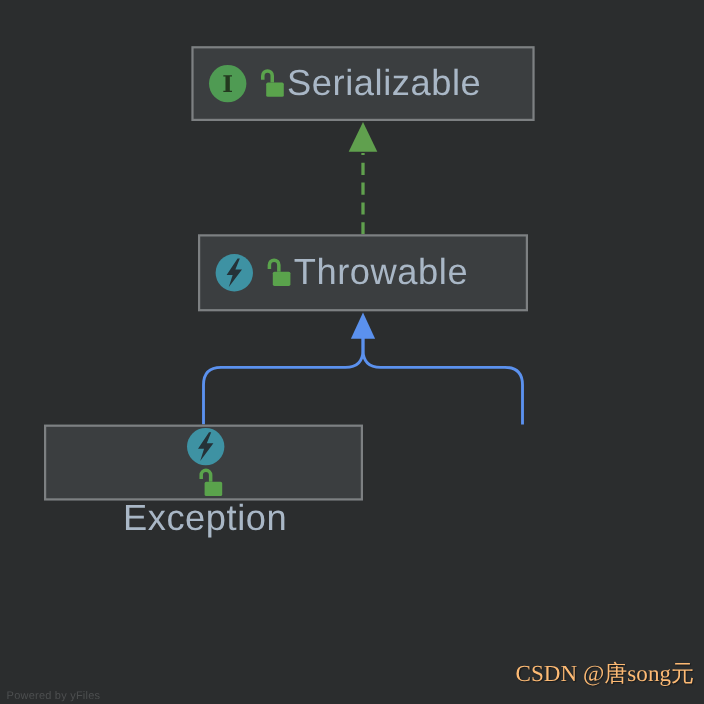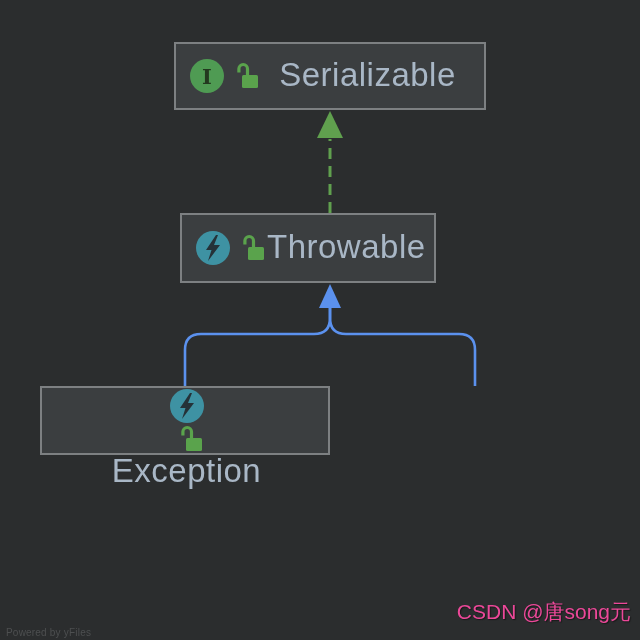--- a/index.html
+++ b/index.html
@@ -39,21 +39,21 @@
     justify-content: center;
   }
   .node .lock {
     flex: 0 0 auto;
     margin-left: 9px;
     display: inline-flex;
     align-items: center;
   }
   .node .label {
     flex: 1 1 auto;
-    text-align: center;
+    text-align: left;
     color: #a9b7c6;
     font-size: 33px;
     font-weight: 300;
     letter-spacing: 0.5px;
     white-space: nowrap;
     line-height: 1;
     padding-bottom: 3px;
   }
   .powered {
     position: absolute;
@@ -61,23 +61,24 @@
     bottom: 2px;
     font-size: 10px;
     color: #4d4f50;
     letter-spacing: 0.2px;
   }
   .watermark {
     position: absolute;
     right: 9px;
     top: 598px;
     font-size: 21px;
-    color: #ec4899;
+    color: #fdba74;
     text-shadow: 1px 1px 1px #1a1a1a;
     white-space: nowrap;
+    font-family: Liberation Serif, serif;
   }
 </style>
 </head>
 <body>
 
 <div class="canvas">
 
   <svg class="edges" viewBox="0 0 640 640">
 
     <g>
@@ -101,21 +102,21 @@
     </span>
     <span class="lock">
       <svg width="27" height="30" viewBox="0 0 27 30">
         <rect x="8" y="14" width="16" height="13" rx="1.5" fill="#5aa34c"></rect>
         <path d="M13.5 14 V7.8 a4.3 4.3 0 0 0 -8.6 0 V11.5" fill="none" stroke="#5aa34c" stroke-width="3.2"></path>
       </svg>
     </span>
     <span class="label">Serializable</span>
   </div>
 
-  <div class="node" style="left:180px; top:213px; width:256px; height:70px;">
+  <div class="node" style="left:180px; top:213px; width:300px; height:70px;">
     <span class="badge">
       <svg width="36" height="36" viewBox="0 0 36 36">
         <circle cx="18" cy="18" r="17" fill="#3e92a3"></circle>
         <path d="M21 5 L11 20 L16.5 20 L13 31 L25 15 L19 15 L23 5 Z" fill="#253238"></path>
       </svg>
     </span>
     <span class="lock">
       <svg width="27" height="30" viewBox="0 0 27 30">
         <rect x="8" y="14" width="16" height="13" rx="1.5" fill="#5aa34c"></rect>
         <path d="M13.5 14 V7.8 a4.3 4.3 0 0 0 -8.6 0 V11.5" fill="none" stroke="#5aa34c" stroke-width="3.2"></path>

